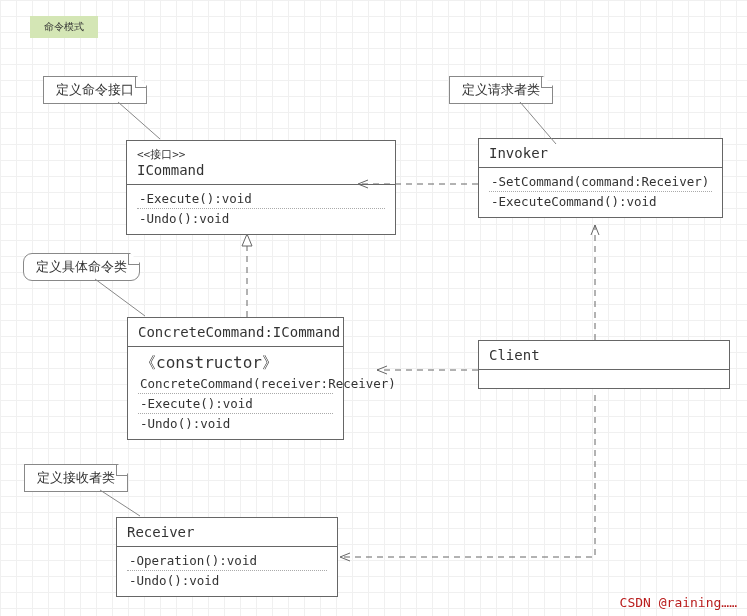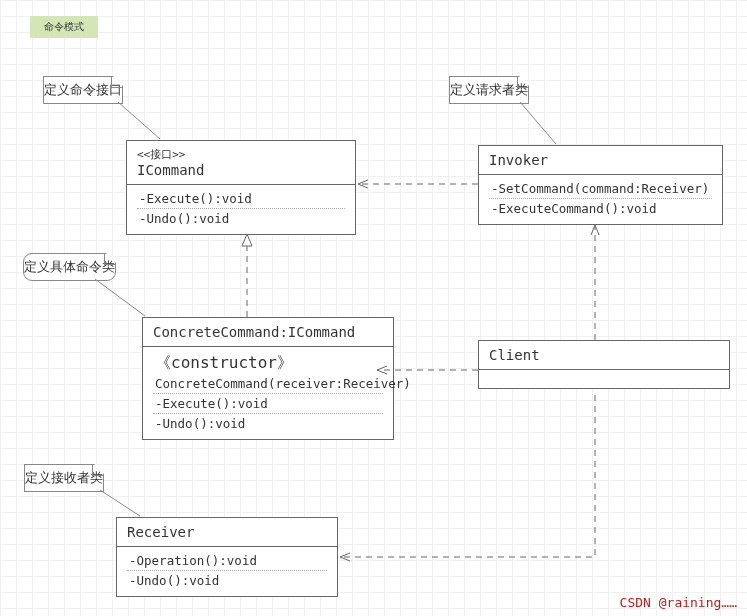--- a/index.html
+++ b/index.html
@@ -23,21 +23,21 @@
     top: 16px;
     left: 30px;
     background: #d4e6b5;
     padding: 4px 14px;
     font-size: 10px;
   }
   .note {
     position: absolute;
     background: #fff;
     border: 1px solid #888;
-    padding: 4px 0;
+    padding: 4px 12px;
     font-size: 13px;
     clip-path: polygon(0 0, calc(100% - 10px) 0, 100% 10px, 100% 100%, 0 100%);
   }
   .note::after {
     content: "";
     position: absolute;
     top: 0; right: 0;
     width: 10px; height: 10px;
     border-left: 1px solid #888;
     border-bottom: 1px solid #888;
@@ -86,42 +86,42 @@
 </head>
 <body>
 
 <div class="title-badge">命令模式</div>
 
 <div class="note" style="left:43px; top:76px;">定义命令接口</div>
 <div class="note" style="left:449px; top:76px;">定义请求者类</div>
 <div class="note" style="left:23px; top:253px;border-radius:9px;">定义具体命令类</div>
 <div class="note" style="left:24px; top:464px;">定义接收者类</div>
 
-<div class="class-box" style="left:126px; top:140px; width:230px;">
+<div class="class-box" style="left:126px; top:140px; width:270px;">
   <div class="class-title">
     <span class="stereo">&lt;&lt;接口&gt;&gt;</span>
     <span>ICommand</span>
   </div>
   <div class="class-ops">
     <div class="op-line">-Execute():void</div>
     <div class="op-line">-Undo():void</div>
   </div>
 </div>
 
-<div class="class-box" style="left:478px; top:145px; width:245px;">
+<div class="class-box" style="left:478px; top:138px; width:245px;">
   <div class="class-title">
     <span>Invoker</span>
   </div>
   <div class="class-ops">
     <div class="op-line">-SetCommand(command:Receiver)</div>
     <div class="op-line">-ExecuteCommand():void</div>
   </div>
 </div>
 
-<div class="class-box" style="left:142px; top:317px; width:252px;">
+<div class="class-box" style="left:127px; top:317px; width:217px;">
   <div class="class-title">
     <span>ConcreteCommand:ICommand</span>
   </div>
   <div class="class-ops">
     <div class="constructor-stereo">《constructor》</div>
     <div class="op-line">ConcreteCommand(receiver:Receiver)</div>
     <div class="op-line">-Execute():void</div>
     <div class="op-line">-Undo():void</div>
   </div>
 </div>

